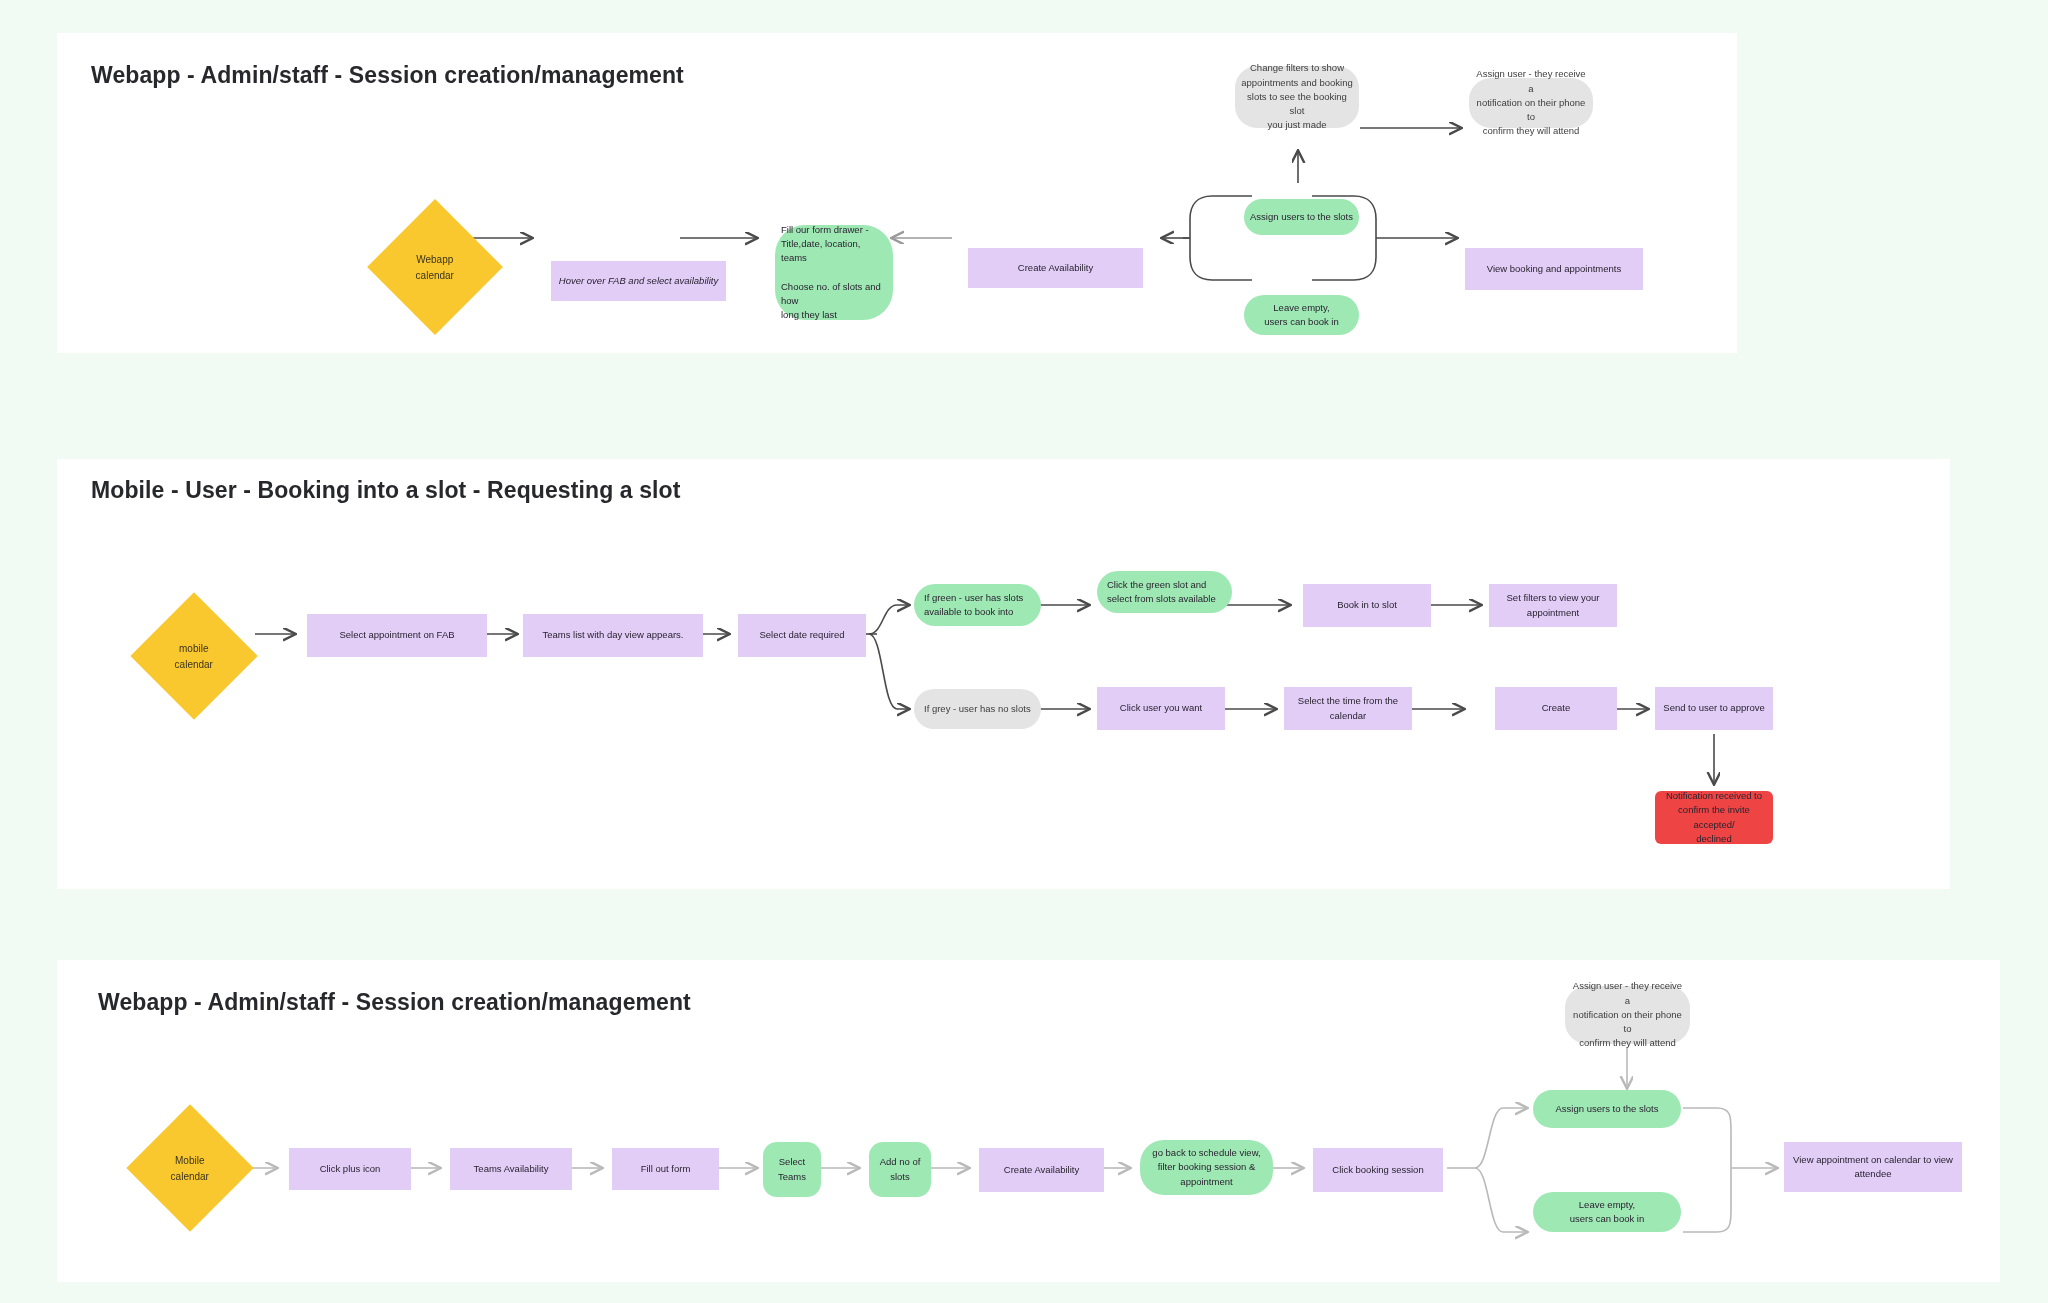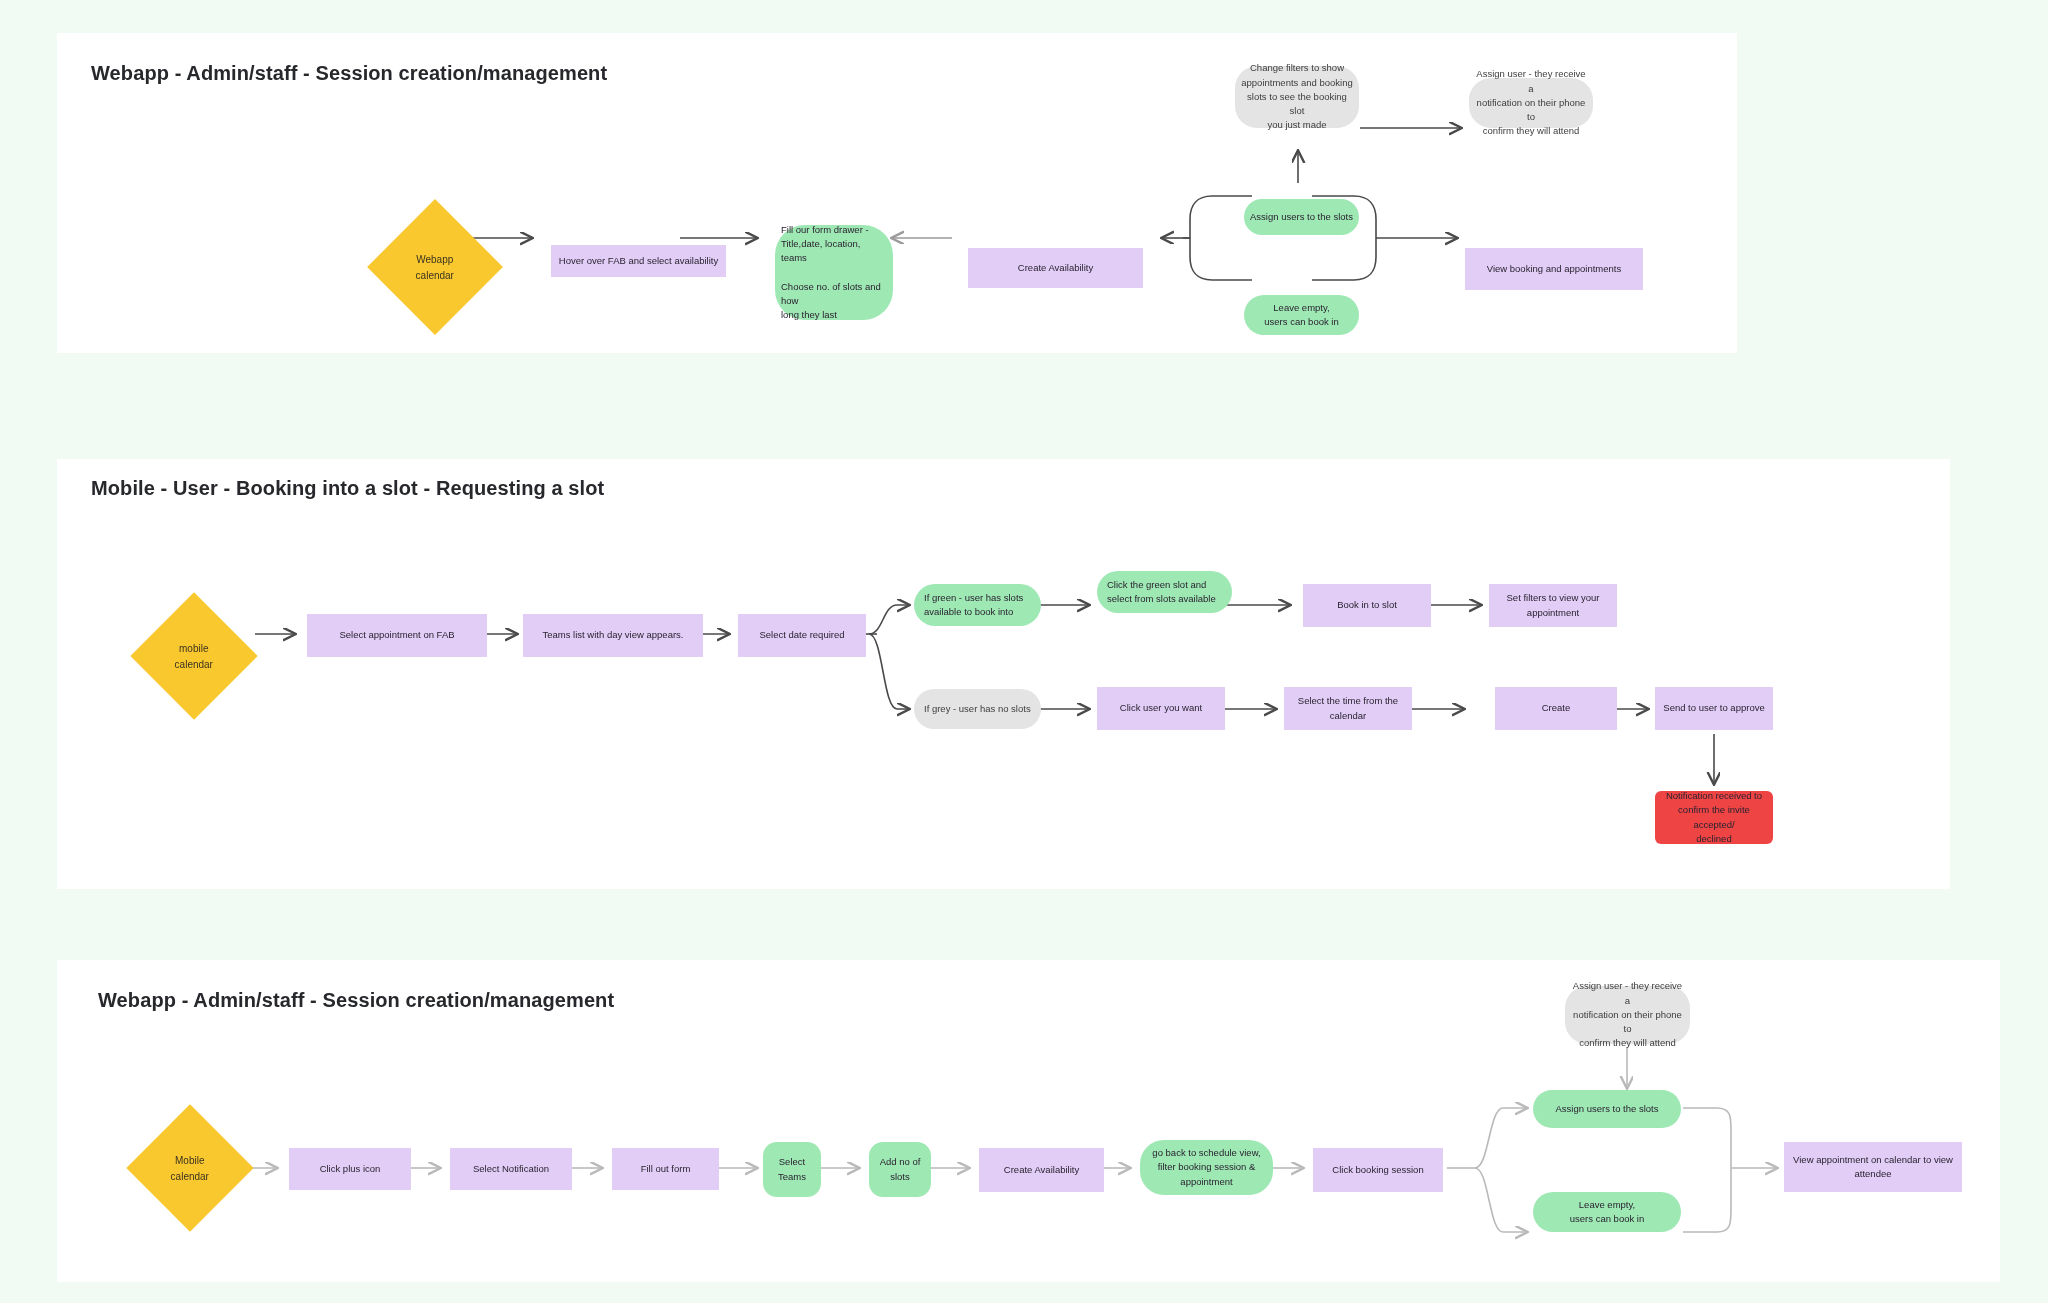--- a/index.html
+++ b/index.html
@@ -14,21 +14,21 @@
   .panel {
     position: absolute;
     background: #ffffff;
   }
   #panel-1 { left: 57px;  top: 33px;   width: 1680px; height: 320px; }
   #panel-2 { left: 57px;  top: 459px;  width: 1893px; height: 430px; }
   #panel-3 { left: 57px;  top: 960px;  width: 1943px; height: 322px; }
 
   .panel-title {
     position: absolute;
-    font-size: 20px;
+    font-size: 23px;
     font-weight: 700;
     color: #26282b;
     letter-spacing: 0.1px;
     white-space: nowrap;
   }
   #panel-1 .panel-title { left: 34px; top: 29px; }
   #panel-2 .panel-title { left: 34px; top: 18px; }
   #panel-3 .panel-title { left: 41px; top: 29px; }
 
   
@@ -110,21 +110,21 @@
       <line class="ln" x1="1241" y1="150" x2="1241" y2="118" marker-end="url(#ah1)"></line>
 
       <line class="ln" x1="1303" y1="95" x2="1404" y2="95" marker-end="url(#ah1)"></line>
     </svg>
 
     <div class="diamond" style="left:330px; top:186px; width:96px; height:96px;">
       <span>Webapp
 calendar</span>
     </div>
 
-    <div class="node purple" style="left:494px; top:212px; width:175px; height:32px;">Hover over FAB and select availability</div>
+    <div class="node purple" style="left:494px; top:228px; width:175px; height:40px;font-style:italic;">Hover over FAB and select availability</div>
 
     <div class="node green left-align" style="left:718px; top:192px; width:118px; height:95px; border-radius:30px; ">Fill our form drawer -
 Title,date, location, teams
 
 Choose no. of slots and how
 long they last</div>
 
     <div class="node purple" style="left:911px; top:215px; width:175px; height:40px;">Create Availability</div>
 
     <div class="node green" style="left:1187px; top:166px; width:115px; height:36px;">Assign users to the slots</div>
@@ -241,21 +241,21 @@
       <line class="ln-grey" x1="1570" y1="87" x2="1570" y2="128" marker-end="url(#ah3)"></line>
     </svg>
 
     <div class="diamond" style="left:88px; top:163px; width:90px; height:90px;">
       <span>Mobile
 calendar</span>
     </div>
 
     <div class="node purple" style="left:232px; top:188px; width:122px; height:42px;">Click plus icon</div>
 
-    <div class="node purple" style="left:393px; top:188px; width:122px; height:42px;">Select Notification</div>
+    <div class="node purple" style="left:393px; top:188px; width:122px; height:42px;">Teams Availability</div>
 
     <div class="node purple" style="left:555px; top:188px; width:107px; height:42px;">Fill out form</div>
 
     <div class="node green" style="left:706px; top:182px; width:58px; height:55px; border-radius:14px;">Select
 Teams</div>
 
     <div class="node green" style="left:812px; top:182px; width:62px; height:55px; border-radius:14px;">Add no of
 slots</div>
 
     <div class="node purple" style="left:922px; top:188px; width:125px; height:44px;">Create Availability</div>

